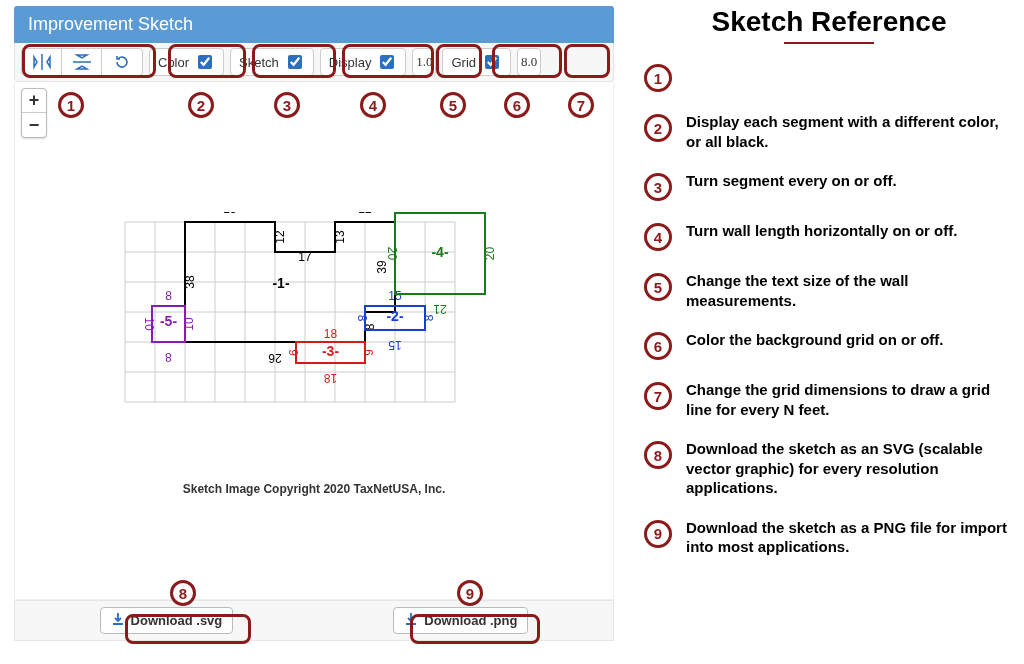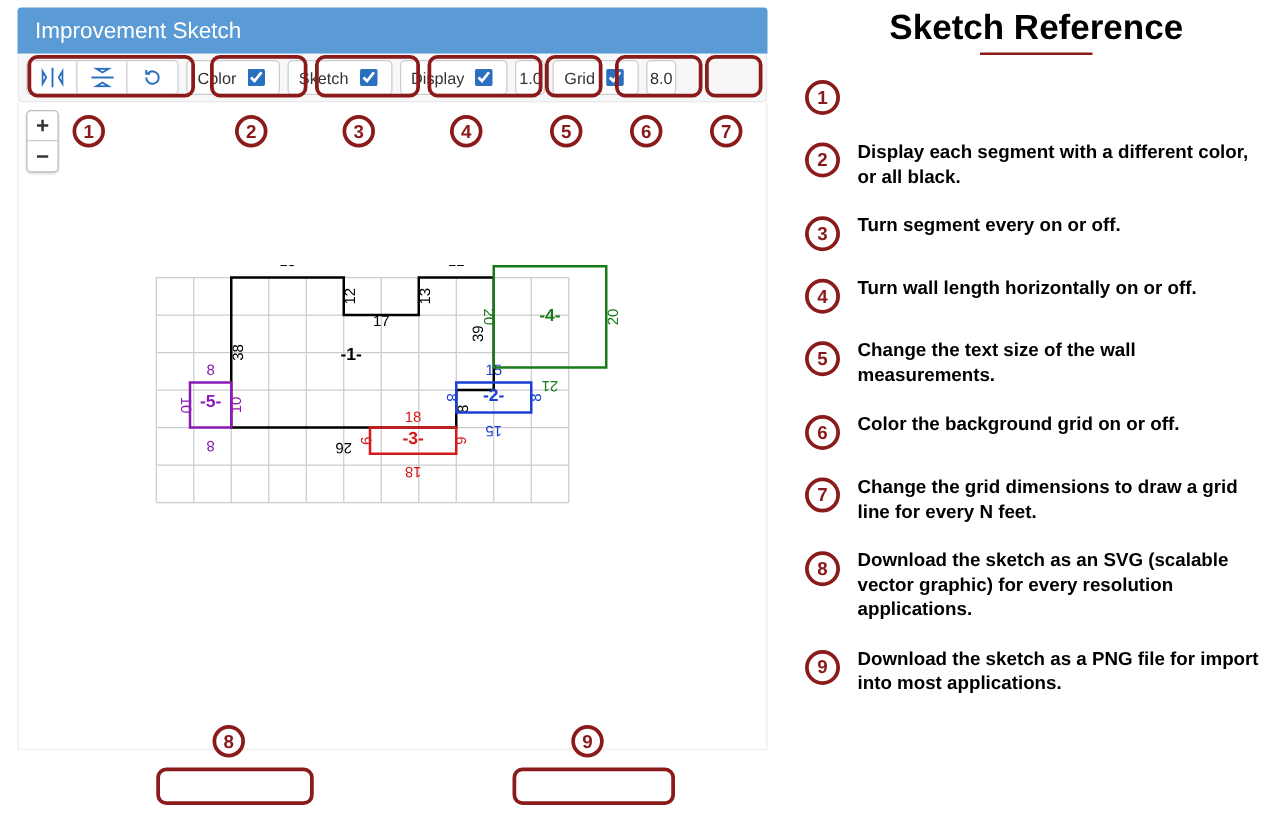--- a/index.html
+++ b/index.html
@@ -72,20 +72,21 @@
   }
   .ctrl-num {
     border: 1px solid #ccc;
     border-radius: 4px;
     background: #fff;
     width: 24px;
     height: 28px;
     display:flex;align-items:center;justify-content:center;
     font-size: 13px;
     color:#333;
+    font-family:Liberation Serif, serif;
   }
   .canvas-wrap {
     position: relative;
     height: 518px;
     border:1px solid #eee;
     border-top:none;
   }
   .zoom {
     position:absolute;
     left:6px; top:6px;
@@ -284,22 +285,41 @@
         <text x="389" y="41.49999999999999" text-anchor="middle" font-size="12" fill="#1a7a1a" transform="rotate(-90 389 41.49999999999999)">20</text>
         <text x="335" y="92.5" text-anchor="middle" font-size="12" fill="#1a7a1a" transform="rotate(180 335 92.5)">21</text>
         <text x="282.5" y="41.49999999999999" text-anchor="middle" font-size="12" fill="#1a7a1a" transform="rotate(90 282.5 41.49999999999999)">20</text>
         <polygon points="47,94 80,94 80,130 47,130" fill="none" stroke="#8a1ab5" stroke-width="2"></polygon>
         <text x="63.50000000000001" y="113.5" text-anchor="middle" font-size="14" font-weight="bold" fill="#8a1ab5">-5-</text>
         <text x="63.50000000000001" y="88" text-anchor="middle" font-size="12" fill="#8a1ab5">8</text>
         <text x="87.5" y="112.00000000000001" text-anchor="middle" font-size="12" fill="#8a1ab5" transform="rotate(-90 87.5 112.00000000000001)">10</text>
         <text x="63.50000000000001" y="140.5" text-anchor="middle" font-size="12" fill="#8a1ab5" transform="rotate(180 63.50000000000001 140.5)">8</text>
         <text x="39.5" y="112.00000000000001" text-anchor="middle" font-size="12" fill="#8a1ab5" transform="rotate(90 39.5 112.00000000000001)">10</text>
       </svg>
+    <div class="copyright">Sketch Image Copyright 2020 TaxNetUSA, Inc.</div>
   </div>
 
+  <div class="dl-bar">
+    <div class="dl-btn">
+      <span class="di">
+        <svg width="14" height="14" viewBox="0 0 14 14">
+            <path d="M7 1v8m-3-3 3 3 3-3M2 12h10" fill="none" stroke="#2b6fbf" stroke-width="1.8"></path>
+          </svg>
+      </span>
+      <span>Download .svg</span>
+    </div>
+    <div class="dl-btn">
+      <span class="di">
+        <svg width="14" height="14" viewBox="0 0 14 14">
+            <path d="M7 1v8m-3-3 3 3 3-3M2 12h10" fill="none" stroke="#2b6fbf" stroke-width="1.8"></path>
+          </svg>
+      </span>
+      <span>Download .png</span>
+    </div>
+  </div>
 </div>
 
 <div class="right-panel">
   <h1 class="ref-title">Sketch Reference</h1>
   <div class="ref-underline"></div>
   <div id="ref-list">
       <div class="ref-row">
         <div class="ref-num">1</div>
       </div>
       <div class="ref-row">

